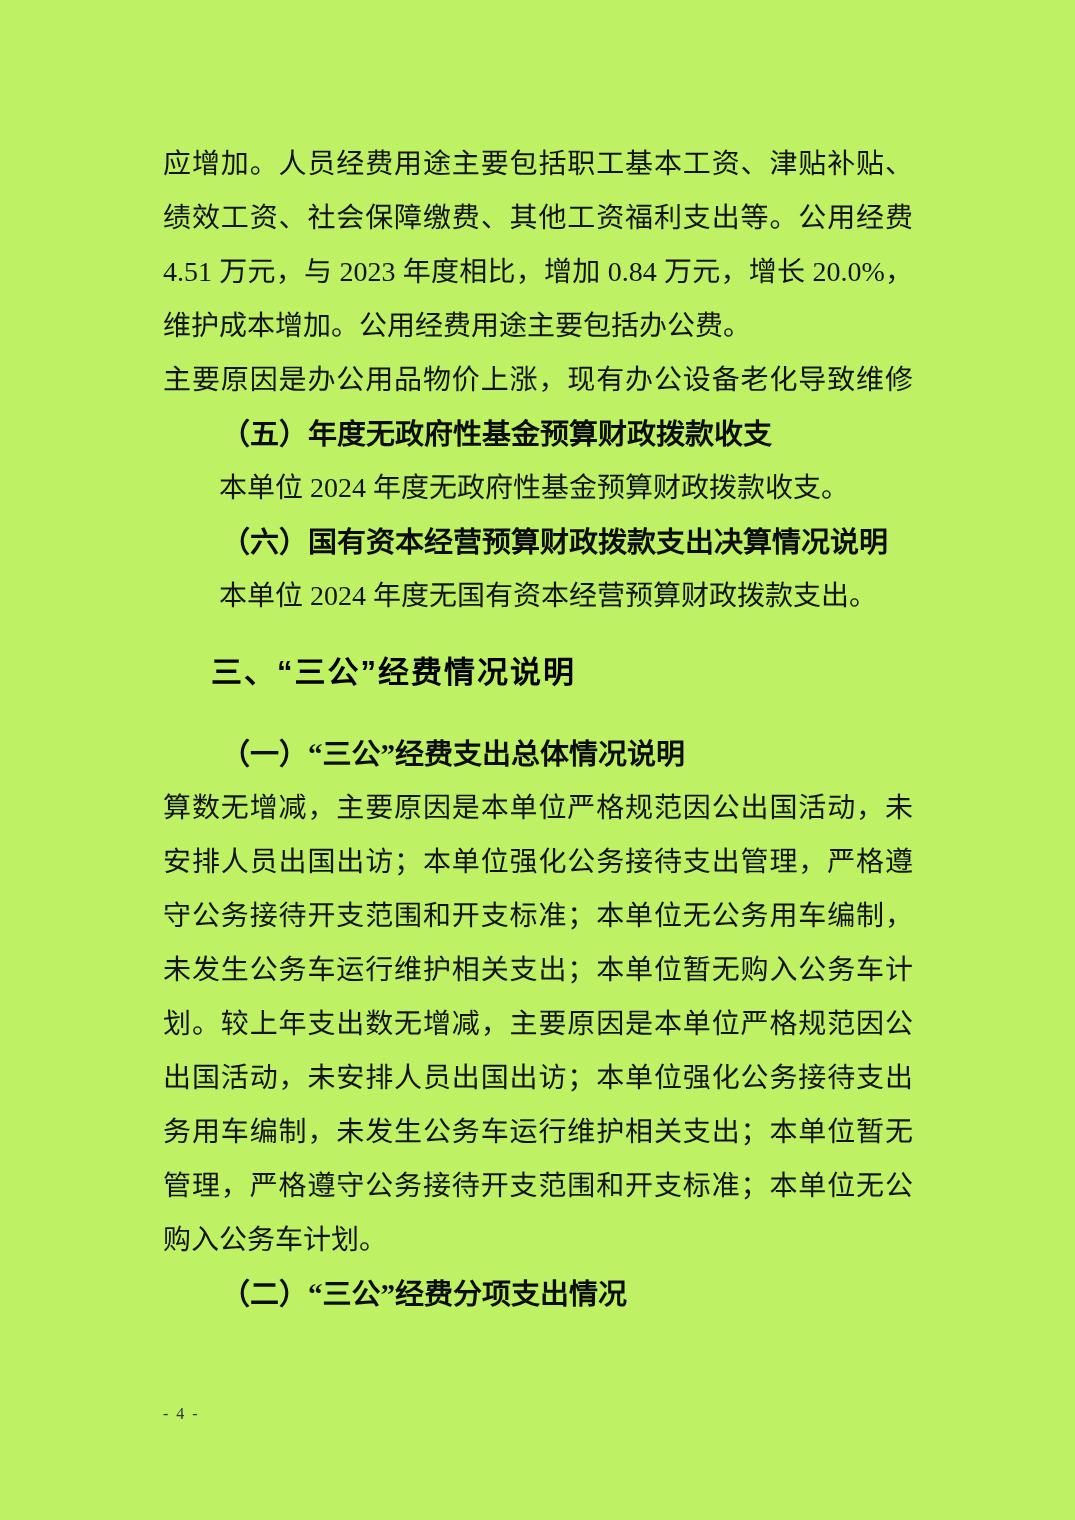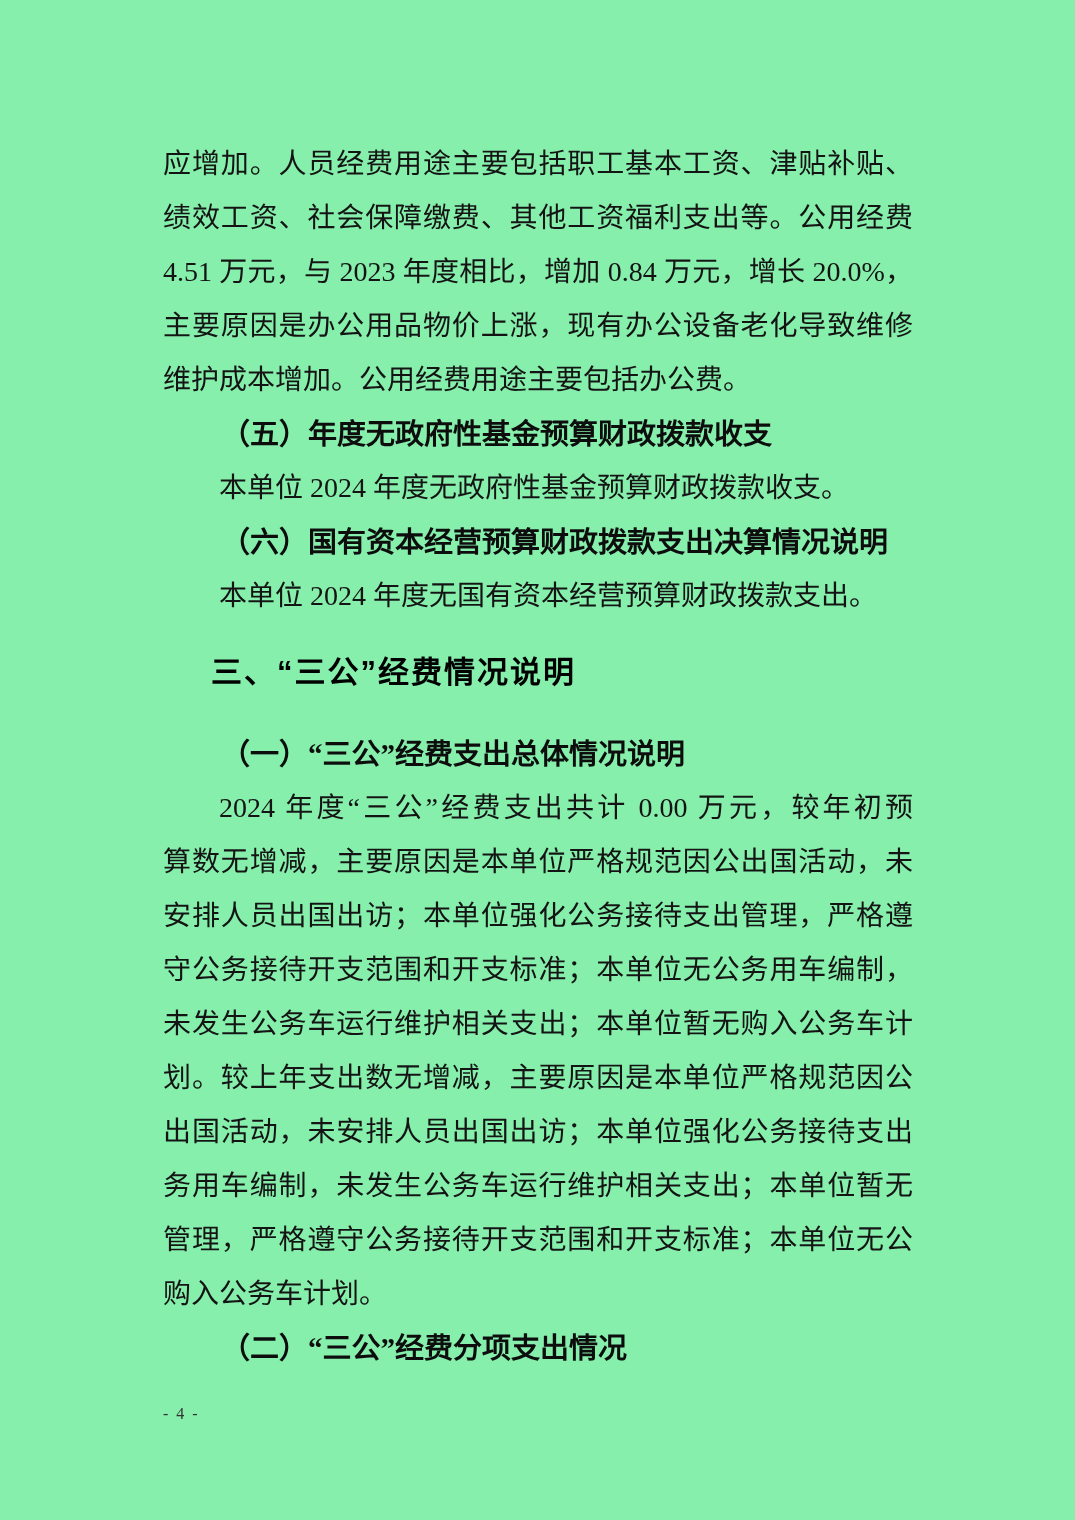--- a/index.html
+++ b/index.html
@@ -9,21 +9,21 @@
     height: 1520px;
     position: relative;
     font-family: "Liberation Serif", serif;
     color: #111111;
     overflow: hidden;
   }
   .page {
     position: relative;
     width: 1075px;
     height: 1520px;
-    background: #86efac;
+    background: #bef264;
   }
   .content {
     position: absolute;
     left: 163px;
     top: 137px;
     width: 750px;
   }
   
   .line {
     font-size: 28px;
@@ -71,36 +71,35 @@
 </head>
 <body>
 
 <div class="page">
   <div class="content">
 
     <div>
       <div class="line full">应增加。人员经费用途主要包括职工基本工资、津贴补贴、</div>
       <div class="line full">绩效工资、社会保障缴费、其他工资福利支出等。公用经费</div>
       <div class="line full">4.51 万元，与 2023 年度相比，增加 0.84 万元，增长 20.0%，</div>
+      <div class="line">维护成本增加。公用经费用途主要包括办公费。</div>
       <div class="line full">主要原因是办公用品物价上涨，现有办公设备老化导致维修</div>
-      <div class="line">维护成本增加。公用经费用途主要包括办公费。</div>
     </div>
 
     <div class="khead">（五）年度无政府性基金预算财政拨款收支</div>
     <div class="line ind">本单位 2024 年度无政府性基金预算财政拨款收支。</div>
 
     <div class="khead">（六）国有资本经营预算财政拨款支出决算情况说明</div>
     <div class="line ind">本单位 2024 年度无国有资本经营预算财政拨款支出。</div>
 
     <div class="mainhead">三、“三公”经费情况说明</div>
 
     <div class="khead">（一）“三公”经费支出总体情况说明</div>
 
     <div>
-      <div class="line full ind">2024 年度“三公”经费支出共计 0.00 万元，较年初预</div>
       <div class="line full">算数无增减，主要原因是本单位严格规范因公出国活动，未</div>
       <div class="line full">安排人员出国出访；本单位强化公务接待支出管理，严格遵</div>
       <div class="line full">守公务接待开支范围和开支标准；本单位无公务用车编制，</div>
       <div class="line full">未发生公务车运行维护相关支出；本单位暂无购入公务车计</div>
       <div class="line full">划。较上年支出数无增减，主要原因是本单位严格规范因公</div>
       <div class="line full">出国活动，未安排人员出国出访；本单位强化公务接待支出</div>
       <div class="line full">务用车编制，未发生公务车运行维护相关支出；本单位暂无</div>
       <div class="line full">管理，严格遵守公务接待开支范围和开支标准；本单位无公</div>
       <div class="line">购入公务车计划。</div>
     </div>

